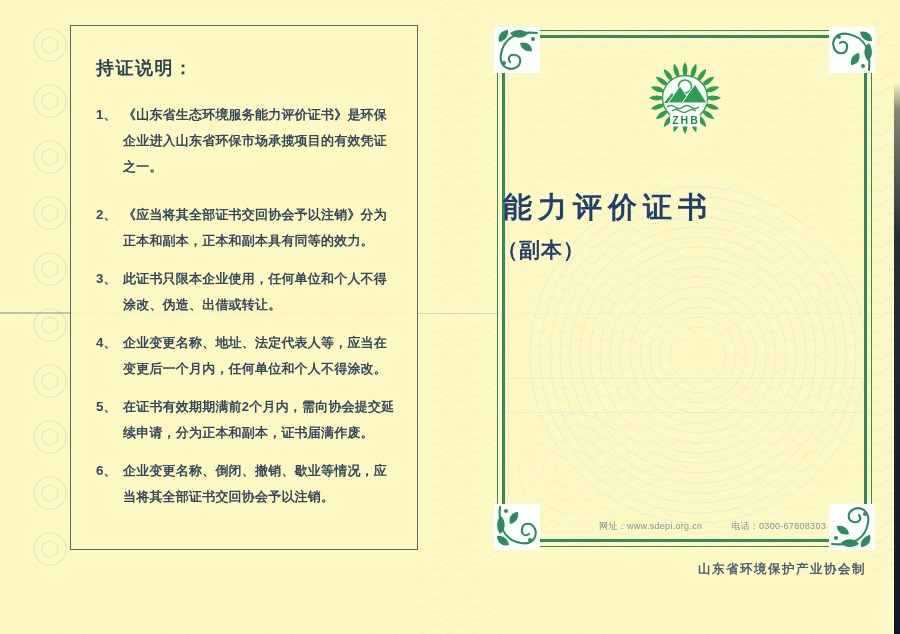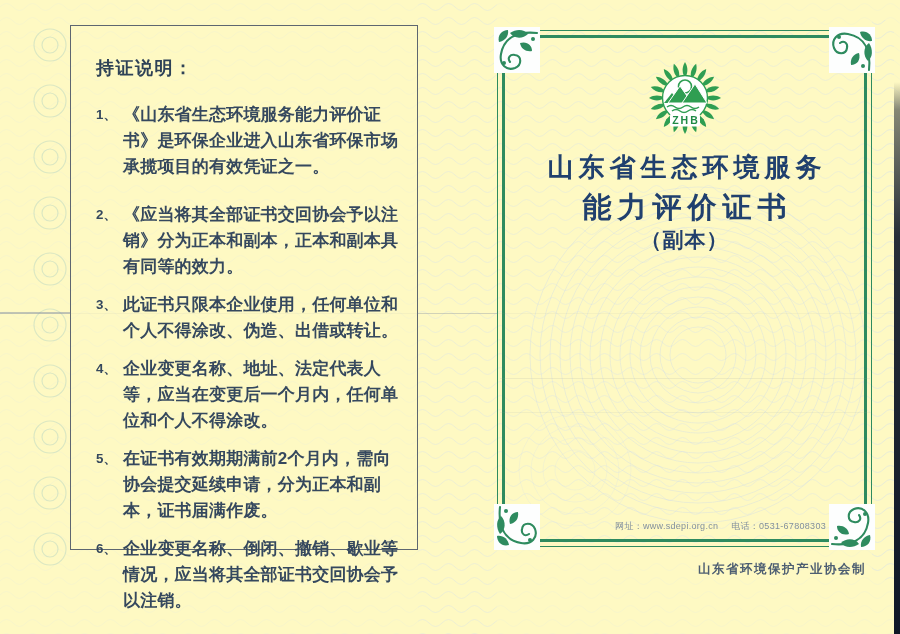--- a/index.html
+++ b/index.html
@@ -24,21 +24,21 @@
     font-size:18px; font-weight:bold; color:#2e4257;
     letter-spacing:1.5px; margin-bottom:22px;
   }
   .item { display:flex; margin-bottom:12px; }
   .item.first { margin-bottom:22px; }
   .item .num {
     flex:0 0 27px; font-size:13.3px; line-height:26px;
     color:#35485e; font-weight:600;
   }
   .item .txt {
-    width:296px; font-size:17px; line-height:26px;
+    width:296px; font-size:13px; line-height:26px;
     color:#35485e; font-weight:600; letter-spacing:0.2px;
   }
 
   
   .right-page {
     position:absolute; left:497px; top:30px; width:375px; height:517px;
     z-index:2;
   }
   .frame-a { position:absolute; inset:0; border:1.6px solid #2e8b5f; }
   .frame-b { position:absolute; inset:5px; border:3.5px solid #2e8b5f; }
@@ -49,34 +49,34 @@
   .orn.bl { bottom:-3px; left:-3px; transform:rotate(270deg); }
 
   .logo { position:absolute; top:26px; left:50%; transform:translateX(-50%); z-index:4; }
 
   .cert-title-1 {
     position:absolute; top:120px; width:100%; text-align:center;
     font-size:26px; font-weight:800; color:#20406e;
     letter-spacing:5px; text-indent:5px; z-index:4;
   }
   .cert-title-2 {
-    position:absolute; top:158px; width:100%; text-align:center;
+    position:absolute; top:158px; width:100%; 
     font-size:29px; font-weight:800; color:#20406e;
     letter-spacing:6px; text-indent:6px; z-index:4;
   }
   .cert-copy {
-    position:absolute; top:196px; width:100%; text-align:center;
+    position:absolute; top:206px; width:100%; 
     font-size:21px; font-weight:700; color:#223f6c;
     letter-spacing:1px; z-index:4;
   }
   .cert-footer {
     position:absolute; bottom:14px; right:46px; z-index:4;
     font-size:9px; color:#82909e; letter-spacing:0.3px; white-space:nowrap;
   }
-  .cert-footer span { margin-left:10px; }
+  .cert-footer span { margin-left:26px; }
 
   .issuer {
     position:absolute; top:561px; left:698px; z-index:2;
     font-size:12.5px; color:#4d5e72; letter-spacing:1.5px; font-weight:600;
   }
 
   
   .edge-right {
     position:absolute; right:0; top:82px; width:6px; height:552px; z-index:5;
     background:linear-gradient(to bottom,
@@ -276,27 +276,26 @@
       <g stroke="#2f9e52" fill="none" stroke-width="1.5">
         <path d="M24,51 q4,-3 8,0 t8,0 t8,0 t8,0"></path>
         <path d="M29,55 q4,-3 8,0 t8,0 t8,0"></path>
       </g>
       <rect x="27" y="57.5" width="30" height="13" rx="2" fill="#ffffff"></rect>
       <circle cx="24.5" cy="64" r="1.3" fill="#2f9e52"></circle>
       <circle cx="59.5" cy="64" r="1.3" fill="#2f9e52"></circle>
       <text x="43" y="67.5" text-anchor="middle" font-size="10.5" font-weight="bold" letter-spacing="2" fill="#1f8a46" font-family="Liberation Sans, sans-serif">ZHB</text>
     </svg>
 
-    <h1 class="cert-title-1">山东省生态环境服务</h1>
     <h1 class="cert-title-2">能力评价证书</h1>
     <div class="cert-copy">（副本）</div>
 
     <div class="cert-footer">
       <span>网址：www.sdepi.org.cn</span>
-      <span>电话：0531-67808303</span>
+      <span>电话：0300-67808303</span>
     </div>
   </section>
 
   <div class="issuer">山东省环境保护产业协会制</div>
 
   <div class="streak s3"></div>
   <div class="streak s1"></div>
   <div class="streak s2"></div>
   <div class="streak s4"></div>
   <div class="streak s5"></div>

